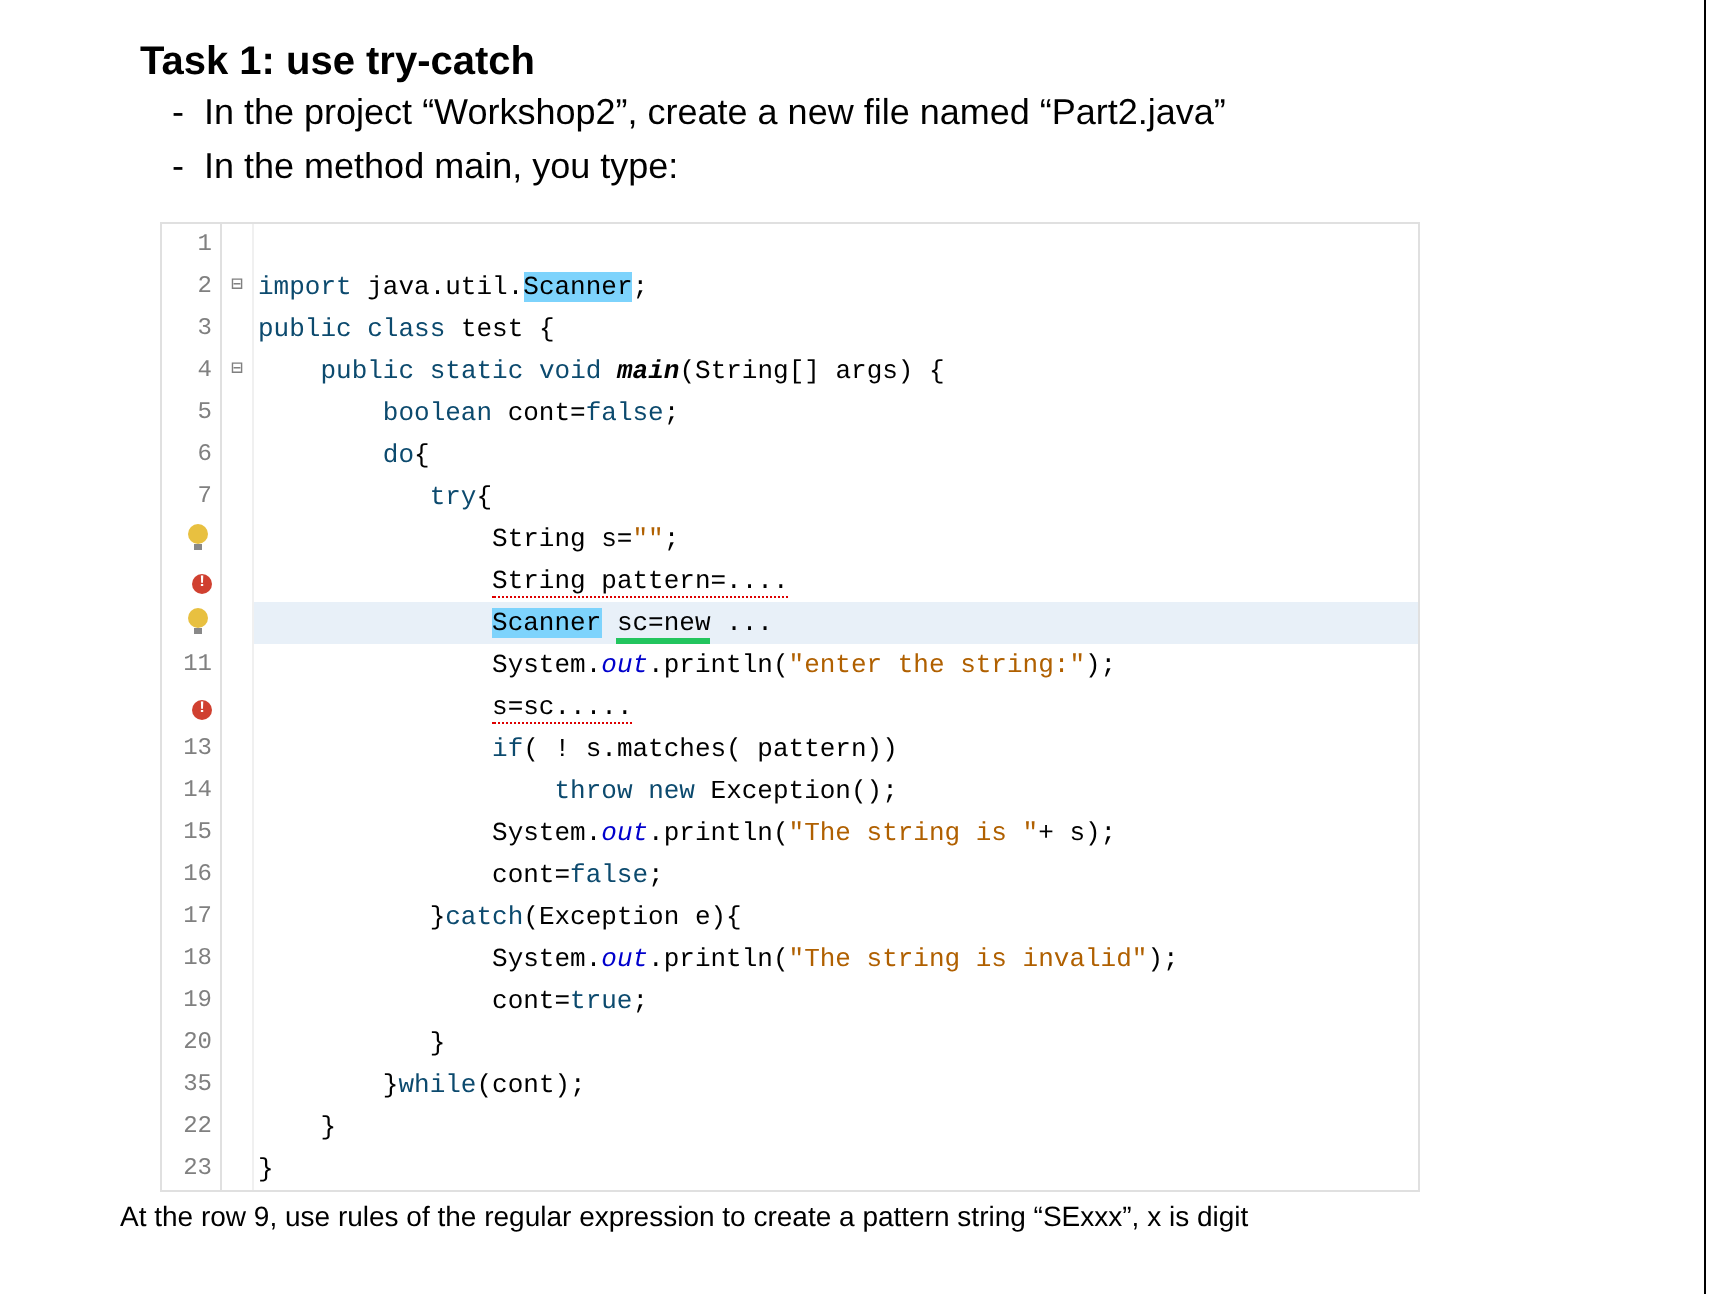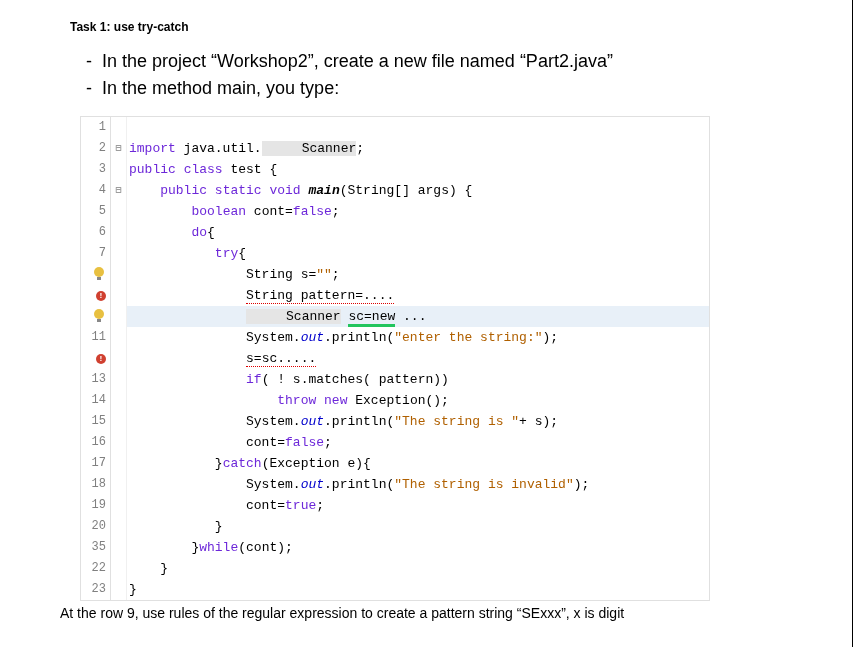--- a/index.html
+++ b/index.html
@@ -7,22 +7,21 @@
     font-family: Arial, sans-serif;
     font-size: 14px;
     color: #000;
     background: #fff;
     margin: 0;
     padding: 20px 40px 20px 70px;
     width: 865px;
   }
   .task-heading {
     font-weight: bold;
-    font-size: 12px;
-    margin-bottom: 14px;
+    font-size: 20px;
   }
   .bullet-list {
     margin: 0 0 14px 32px;
     padding: 0;
     list-style: none;
   }
   .bullet-list li {
     position: relative;
     font-size: 18px;
     line-height: 1.5;
@@ -65,24 +64,24 @@
     border-right: 1px solid #f0f0f0;
   }
   .content {
     padding-left: 2px;
     white-space: pre;
     flex: 1;
   }
   .highlighted-line .content {
     background: #e8f0f8;
   }
-  .kw { color: #6d28d9; text-align: right; }
+  .kw { color: #0c4a6e; text-align: right; }
   .str { color: #b06000; }
   .ital { font-style: italic; color: #0000cc; font-family: Liberation Mono, monospace; }
-  .hl-yellow { background: #e5e5e5; padding-left: 40px; }
+  .hl-yellow { background: #7dd3fc; }
   .underline-red { border-bottom: 1px dotted #d00; }
   .underline-green { border-bottom: 3px solid #22c55e; }
   .bulb {
     display: inline-block;
     width: 10px;
     height: 10px;
     background: #e8c040;
     border-radius: 50%;
     position: relative;
     margin-right: 2px;

